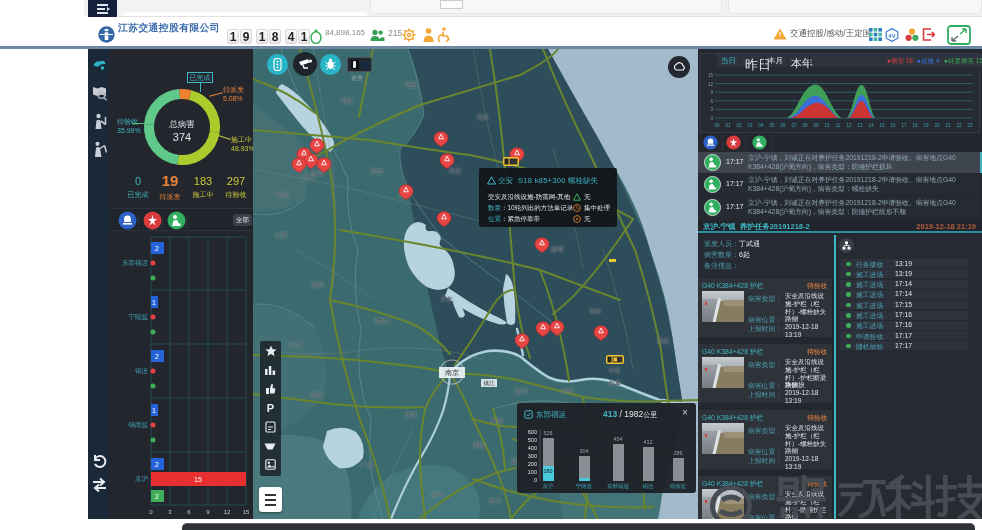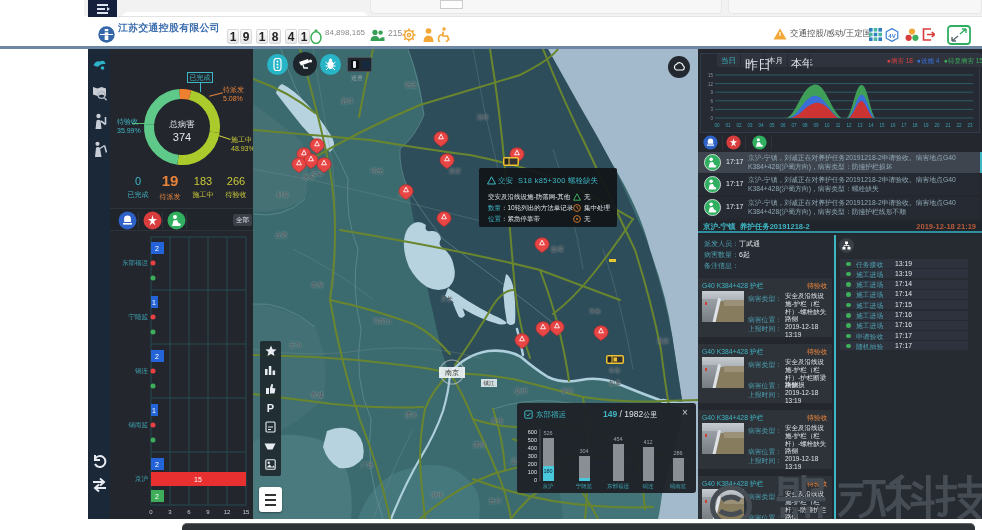--- a/index.html
+++ b/index.html
@@ -183,21 +183,21 @@
     <div class="abs" style="left:108px;top:88px;width:13px;height:1px;background:#c9c93a;transform:rotate(18deg);"></div>
     <div class="abs" style="left:7px;top:68px;font-size:7px;color:#3fb6c4;">待验收<br>35.99%</div>
     <div class="abs" style="left:22px;top:74px;width:13px;height:1px;background:#54c878;"></div>
 
     <div class="abs" style="left:15px;top:126px;width:26px;text-align:center;font-size:11px;color:#3fb6c4;">0</div>
     <div class="abs" style="left:15px;top:141px;width:26px;text-align:center;font-size:7px;color:#3fb6c4;">已完成</div>
     <div class="abs" style="left:45px;top:123px;width:30px;text-align:center;font-size:15px;font-weight:bold;color:#e8833a;">19</div>
     <div class="abs" style="left:47px;top:143px;width:26px;text-align:center;font-size:7px;color:#e8833a;">待派发</div>
     <div class="abs" style="left:78px;top:126px;width:30px;text-align:center;font-size:11px;color:#c9c93a;">183</div>
     <div class="abs" style="left:80px;top:141px;width:26px;text-align:center;font-size:7px;color:#c9c93a;">施工中</div>
-    <div class="abs" style="left:111px;top:126px;width:30px;text-align:center;font-size:11px;color:#c9c93a;">266</div>
+    <div class="abs" style="left:111px;top:126px;width:30px;text-align:center;font-size:11px;color:#c9c93a;">297</div>
     <div class="abs" style="left:113px;top:141px;width:26px;text-align:center;font-size:7px;color:#c9c93a;">待验收</div>
 
     <div class="abs" style="left:0;top:159px;width:143px;height:23px;background:#20242b;border-top:1px solid #2d323b;border-bottom:1px solid #2d323b;">
       <svg class="abs" style="left:8px;top:2px;" width="19" height="19" viewBox="0 0 19 19">
           <circle cx="9.5" cy="9.5" r="9" fill="#2e62c8"></circle>
           <path d="M9.5 4.5 a3.4 3.4 0 0 1 3.4 3.4 l0 3.1 l-6.8 0 l0 -3.1 a3.4 3.4 0 0 1 3.4 -3.4 Z" fill="#fff"></path>
           <rect x="5" y="12" width="9" height="1.6" fill="#fff"></rect>
         </svg>
       <div class="abs" style="left:28px;top:3px;width:1px;height:17px;background:#2d323b;"></div>
       <svg class="abs" style="left:33px;top:2px;" width="19" height="19" viewBox="0 0 19 19">
@@ -526,21 +526,21 @@
       <div class="abs" style="left:105px;top:47px;font-size:6.5px;color:#dfe5ea;">无</div>
     </div>
 
     
     <div class="abs" style="left:264px;top:354px;width:179px;height:90px;background:rgba(30,34,40,0.96);border-radius:3px;">
       <svg class="abs" style="left:7px;top:7px;" width="9" height="9" viewBox="0 0 9 9">
           <rect x="0.8" y="0.8" width="7.4" height="7.4" rx="1" fill="none" stroke="#3fb6c4" stroke-width="1"></rect>
           <path d="M2.5 4.5 L4 6 L6.5 3" stroke="#3fb6c4" stroke-width="1" fill="none"></path>
         </svg>
       <div class="abs" style="left:19px;top:7px;font-size:7.5px;color:#3fb6c4;">东部福运</div>
-      <div class="abs" style="left:86px;top:6px;font-size:8.5px;white-space:nowrap;"><span style="color:#3fb6c4;font-weight:bold;">149</span><span style="color:#dfe5ea;"> / 1982</span><span style="color:#dfe5ea;font-size:7px;">公里</span></div>
+      <div class="abs" style="left:86px;top:6px;font-size:8.5px;white-space:nowrap;"><span style="color:#3fb6c4;font-weight:bold;">413</span><span style="color:#dfe5ea;"> / 1982</span><span style="color:#dfe5ea;font-size:7px;">公里</span></div>
       <div class="abs" style="left:165px;top:4px;font-size:10px;color:#c9ced6;">×</div>
       <svg class="abs" style="left:0;top:18px;" width="179" height="70" viewBox="0 0 179 70">
         <g font-size="5.5" fill="#dfe5ea" text-anchor="end">
           <text x="20" y="13">600</text>
             <text x="20" y="21">500</text>
             <text x="20" y="29">400</text>
             <text x="20" y="37">300</text>
             <text x="20" y="45">200</text>
             <text x="20" y="53">100</text>
             <text x="20" y="61">0</text>

